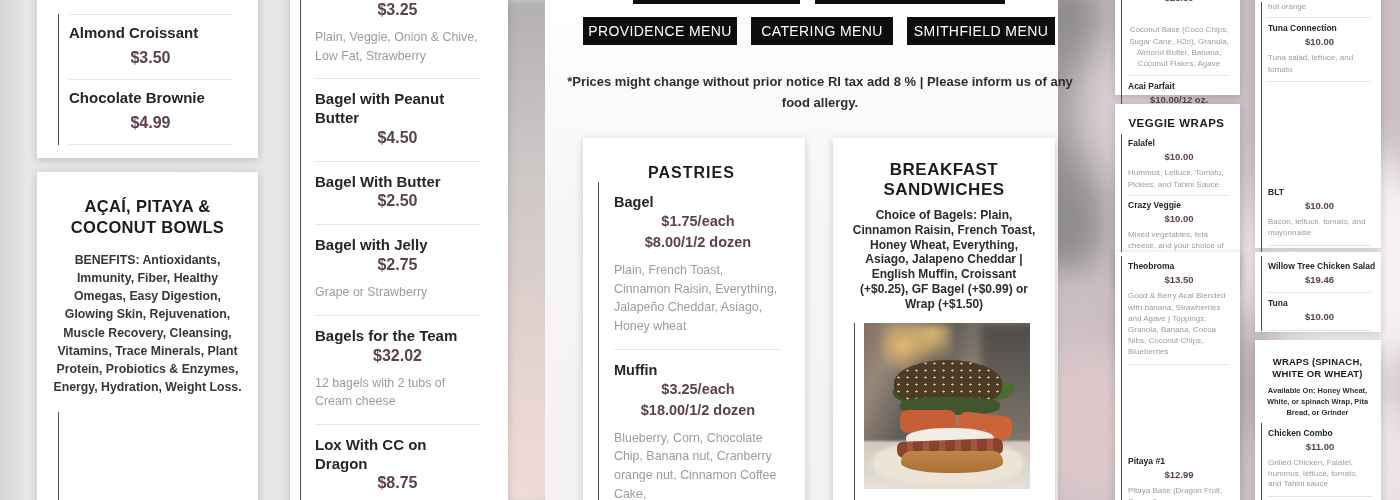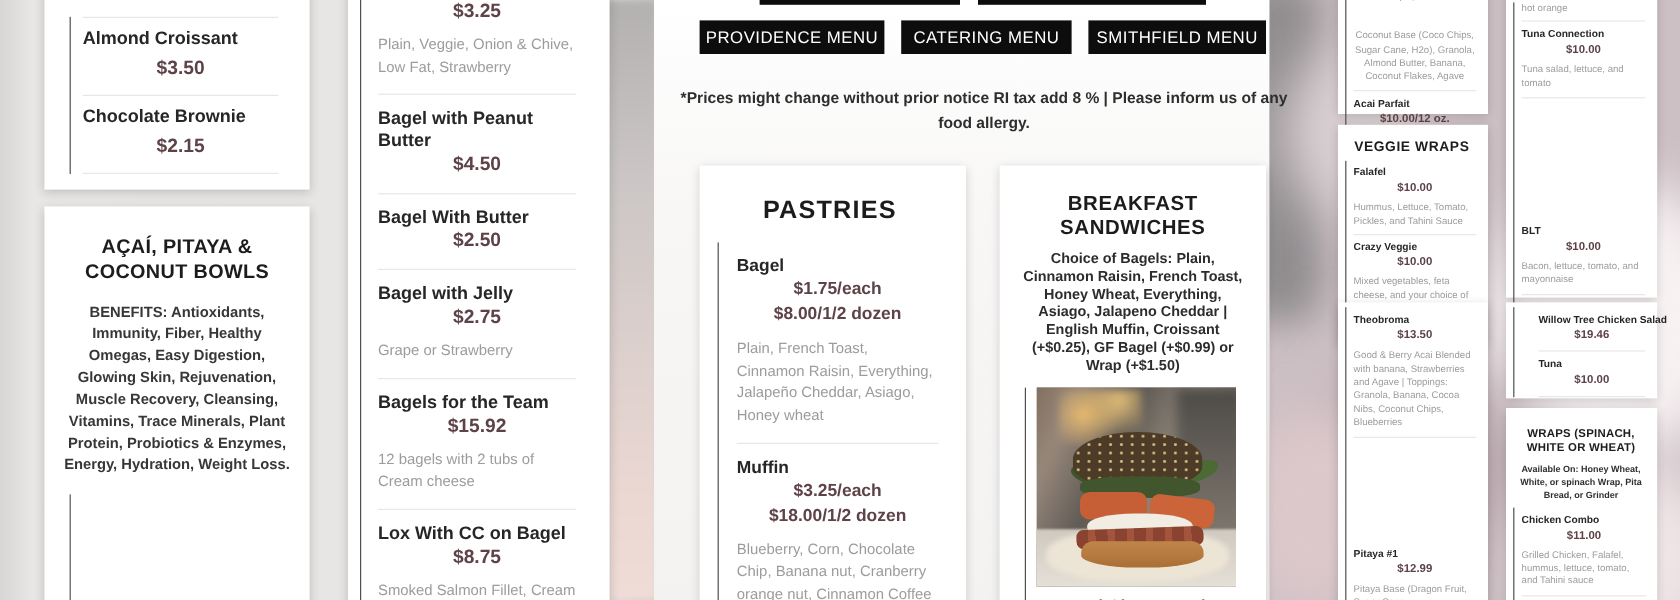--- a/index.html
+++ b/index.html
@@ -57,21 +57,21 @@
 
   #card-acai{left:37px;top:172px;width:221px;height:356px;padding:24px 14px 0;}
   #card-acai .title{font-size:16.5px;letter-spacing:.3px;line-height:1.3;}
   #card-acai .benefits{margin-top:12px;font-size:12.3px;font-weight:600;color:#373737;text-align:center;line-height:1.48;}
   #card-acai .stub{margin:16px 6px 0 7px;border-left:1px solid #555;height:150px;}
 
   #card-bagels{left:290px;top:-40px;width:218px;height:580px;padding:40px 26px 0 10px;}
   #card-bagels .items{padding-left:14px;padding-right:2px;}
 
   #card-pastries{left:583px;top:138px;width:222px;height:372px;padding:26px 20px 0 15px;}
-  #card-pastries .title{font-size:21px;letter-spacing:1px;margin-bottom:14px;}
+  #card-pastries .title{font-size:16px;letter-spacing:1px;margin-bottom:0;}
   #card-pastries .items{padding-left:15px;padding-right:3px;}
 
   #card-breakfast{left:833px;top:138px;width:222px;height:372px;padding:22px 14px 0;}
   #card-breakfast .title{font-size:17px;letter-spacing:.5px;margin-bottom:8px;}
   #card-breakfast .intro{font-size:12px;font-weight:600;color:#2c2c2c;text-align:center;line-height:1.23;}
   #card-breakfast .items{margin-top:12px;margin-left:7px;padding-left:7px;}
   #card-breakfast .mi{padding:8px 0 0;}
 
   #card-parfait{left:1115px;top:-78px;width:125px;height:173px;padding:70px 8px 0 6px;}
   #card-parfait .items{padding:0 2px 0 6px;}
@@ -85,21 +85,21 @@
   #card-bowls{left:1115px;top:252px;width:125px;height:258px;padding:4px 8px 0 6px;}
   #card-bowls .items{padding:0 2px 0 6px;}
   #card-bowls .gap{height:86px;}
 
   #card-deli{left:1255px;top:-24px;width:126px;height:272px;padding:26px 8px 0 6px;}
   #card-deli .items{padding:0 2px 0 6px;}
   #card-deli .frag{font-size:8px;color:#9e9b9b;padding:0 0 6px;}
   #card-deli .gap{height:100px;}
 
   #card-salads{left:1255px;top:252px;width:126px;height:80px;padding:4px 8px 0 6px;}
-  #card-salads .items{padding:0 2px 0 20px;}
+  #card-salads .items{padding:0 2px 0 6px;}
 
   #card-wraps{left:1255px;top:340px;width:126px;height:170px;padding:16px 7px 0 6px;}
   #card-wraps .title{font-size:9.5px;line-height:1.3;letter-spacing:.2px;}
   #card-wraps .sub{margin-top:4px;font-size:7.5px;font-weight:600;color:#2f2f2f;text-align:center;line-height:1.5;}
   #card-wraps .items{margin-top:5px;padding:0 2px 0 6px;}
   #card-wraps .ds{line-height:1.35;}
 
   
   .menu-btn{position:absolute;background:var(--button-bg,#0d0d0d);color:var(--button-text,#ffffff);
     display:flex;align-items:center;justify-content:center;font-size:14px;font-weight:400;
@@ -162,21 +162,21 @@
   <div id="card-sweets" class="card">
     <div class="items">
       <div class="div"></div>
       <div class="mi lg">
         <div class="nm">Almond Croissant</div>
         <div class="pr">$3.50</div>
       </div>
       <div class="div"></div>
       <div class="mi lg">
         <div class="nm">Chocolate Brownie</div>
-        <div class="pr">$2.15</div>
+        <div class="pr">$4.99</div>
       </div>
       <div class="div"></div>
     </div>
   </div>
 
   <div id="card-acai" class="card">
     <div class="title">AÇAÍ, PITAYA &amp; COCONUT BOWLS</div>
     <div class="benefits">BENEFITS: Antioxidants, Immunity, Fiber, Healthy Omegas, Easy Digestion, Glowing Skin, Rejuvenation, Muscle Recovery, Cleansing, Vitamins, Trace Minerals, Plant Protein, Probiotics &amp; Enzymes, Energy, Hydration, Weight Loss.</div>
     <div class="stub"></div>
   </div>
@@ -199,26 +199,26 @@
       </div>
       <div class="div"></div>
       <div class="mi lg">
         <div class="nm">Bagel with Jelly</div>
         <div class="pr">$2.75</div>
         <div class="ds">Grape or Strawberry</div>
       </div>
       <div class="div"></div>
       <div class="mi lg">
         <div class="nm">Bagels for the Team</div>
-        <div class="pr">$15.92</div>
+        <div class="pr">$32.02</div>
         <div class="ds">12 bagels with 2 tubs of Cream cheese</div>
       </div>
       <div class="div"></div>
       <div class="mi lg">
-        <div class="nm">Lox With CC on Bagel</div>
+        <div class="nm">Lox With CC on Dragon</div>
         <div class="pr">$8.75</div>
         <div class="ds">Smoked Salmon Fillet, Cream Cheese &amp; Red Onions</div>
       </div>
 
     </div>
   </div>
 
   <div id="card-pastries" class="card">
     <div class="title">PASTRIES</div>
     <div class="items">

